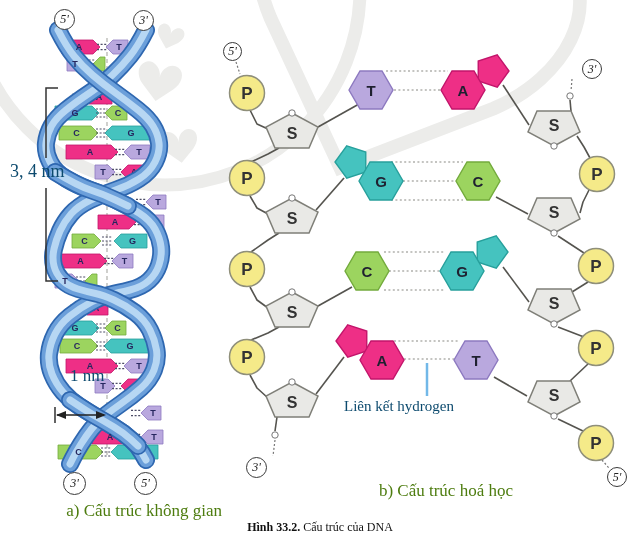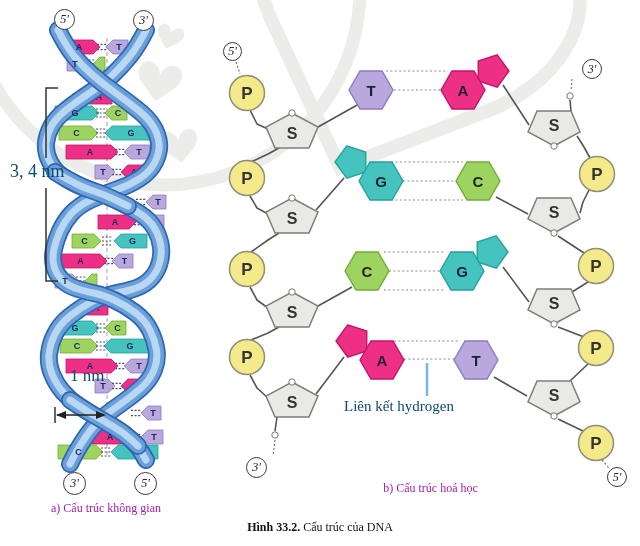--- a/index.html
+++ b/index.html
@@ -7,21 +7,21 @@
          font-family:"Liberation Serif", serif;}
   #fig{position:absolute;left:0;top:0;}
   .endcap{position:absolute;border:1.2px solid #3a3a3a;border-radius:50%;background:#fff;
           display:flex;align-items:center;justify-content:center;
           font-style:italic;font-size:12px;color:#222;box-sizing:border-box;
           font-family:"Liberation Serif", serif;}
   .lbl{position:absolute;color:#0c4a6e;text-align:left;}
   .lbl-34nm{font-size:18px;}
   .lbl-1nm{font-size:17px;}
   .lbl-hbond{font-size:15px;}
-  .caption{position:absolute;font-size:12px;color:#a21caf;text-align:center;}
+  .caption{position:absolute;font-size:17px;color:#4d7c0f;text-align:right;}
   .figcap{position:absolute;left:0;right:0;top:520px;text-align:center;font-size:12px;color:#111;}
   .figcap b{font-weight:bold;}
 </style>
 </head>
 <body>
 
 <div id="stage">
   <svg id="fig" width="640" height="546" viewBox="0 0 640 546">
       <g>
         <circle cx="165" cy="-10" r="195" fill="none" stroke="#ececea" stroke-width="13"></circle>
@@ -292,18 +292,18 @@
 
   <div class="endcap" style="left:223px;top:42px;width:19px;height:19px;">5'</div>
   <div class="endcap" style="left:246px;top:457px;width:21px;height:21px;">3'</div>
   <div class="endcap" style="left:582px;top:59px;width:20px;height:20px;">3'</div>
   <div class="endcap" style="left:607px;top:467px;width:20px;height:20px;">5'</div>
 
   <div class="lbl lbl-34nm" style="left:10px;top:161px;width:68px;">3, 4 nm</div>
   <div class="lbl lbl-1nm" style="left:70px;top:366px;width:55px;">1 nm</div>
   <div class="lbl lbl-hbond" style="left:344px;top:398px;width:140px;">Liên kết hydrogen</div>
 
-  <div class="caption" style="left:6px;top:501px;width:200px;">a) Cấu trúc không gian</div>
+  <div class="caption" style="left:22px;top:501px;width:200px;">a) Cấu trúc không gian</div>
   <div class="caption" style="left:348px;top:481px;width:165px;">b) Cấu trúc hoá học</div>
   <div class="figcap">
     <b>Hình 33.2.</b><span> Cấu trúc của DNA</span>
   </div>
 </div>
 
 </body></html>

